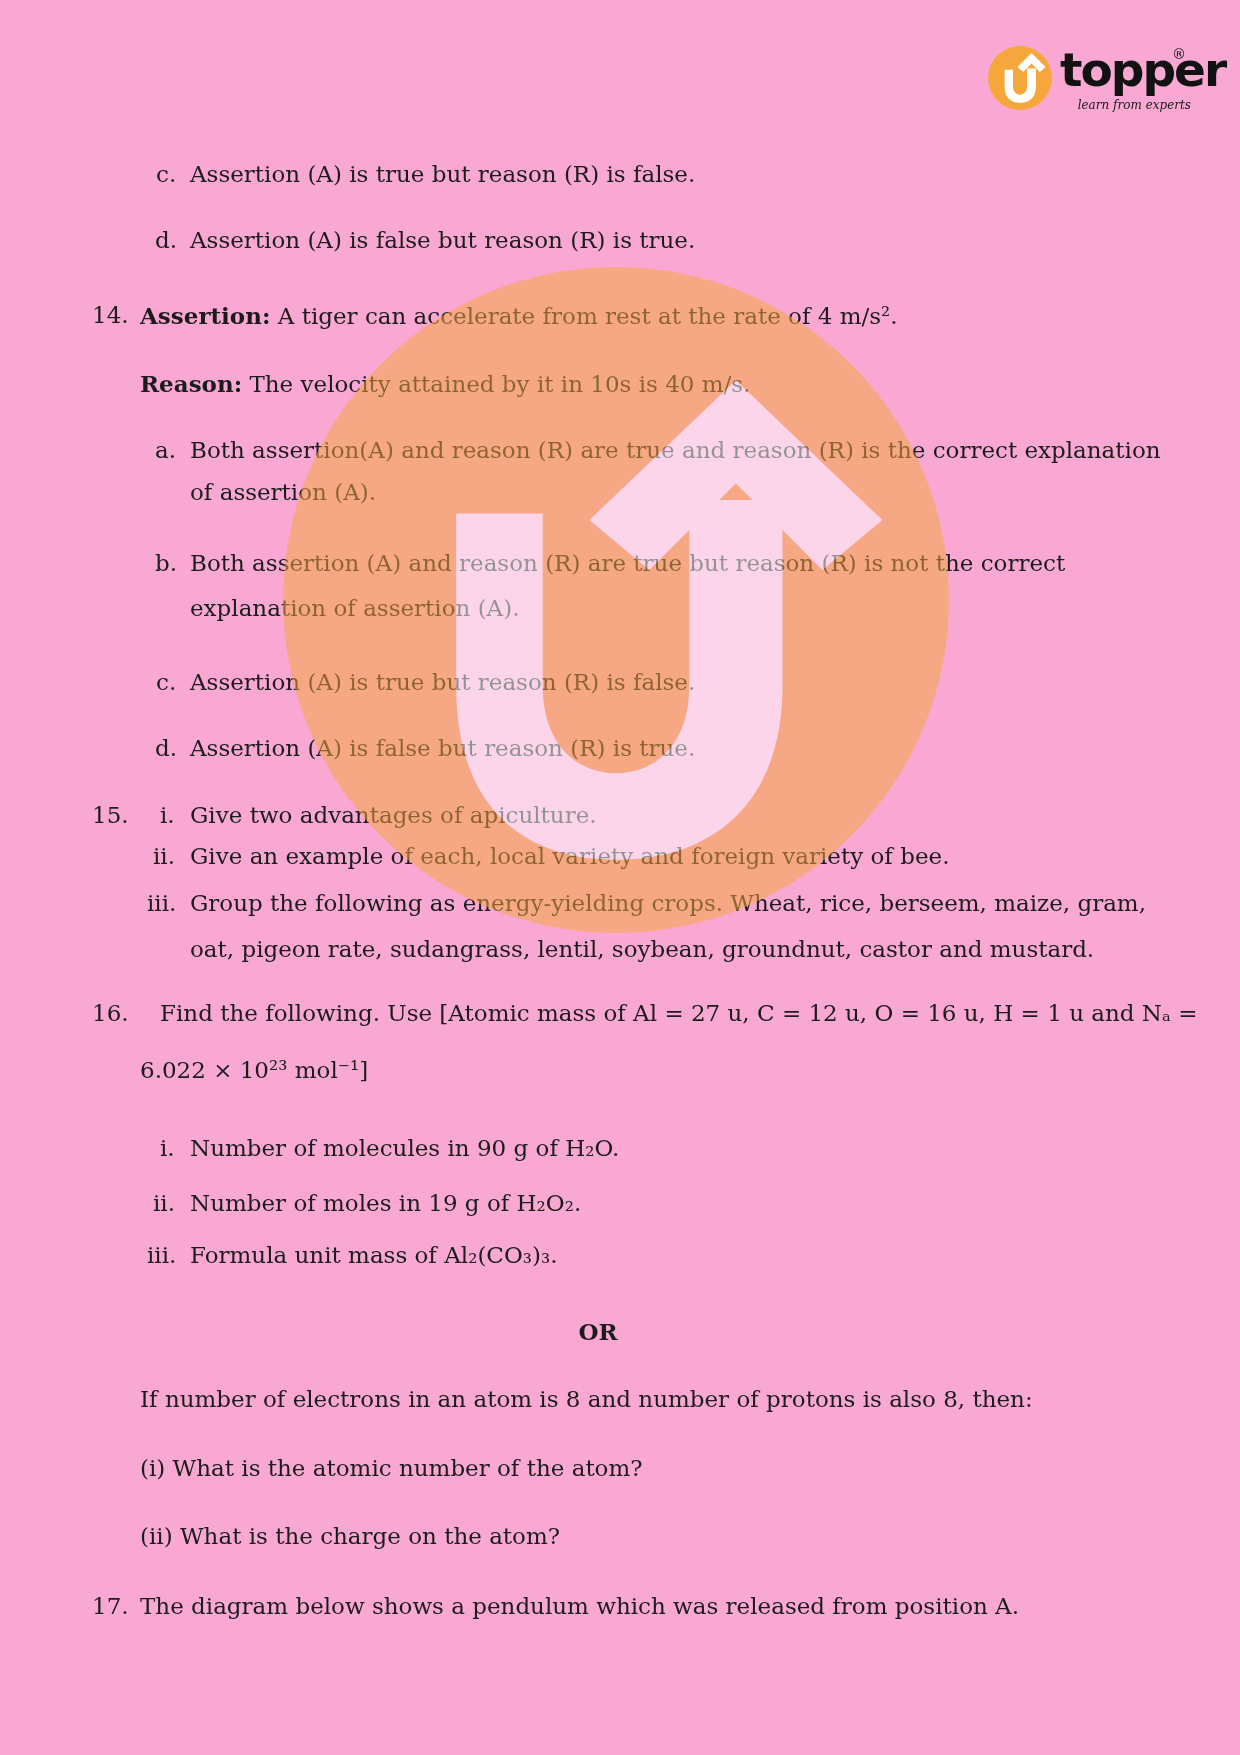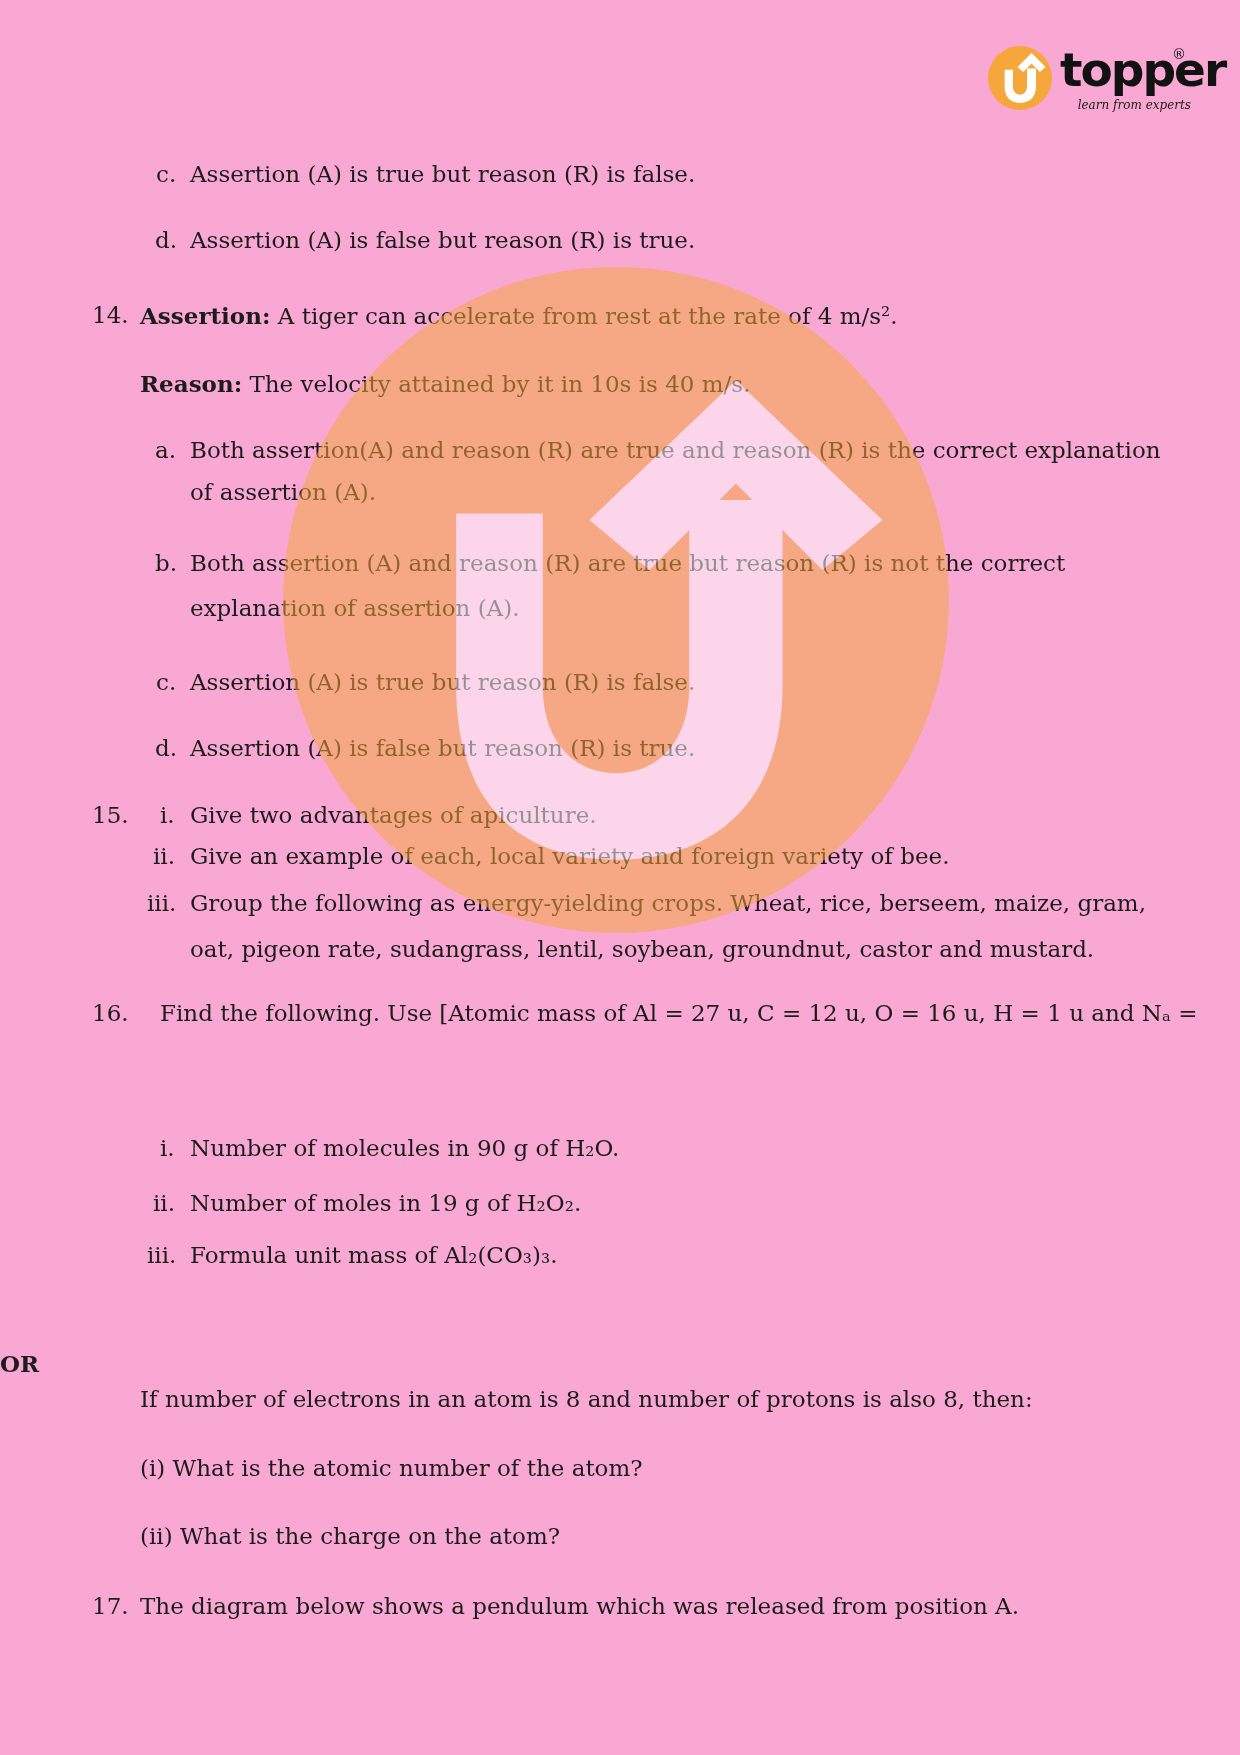--- a/index.html
+++ b/index.html
@@ -28,21 +28,21 @@
     font-style:italic;font-size:12px;color:#1a1a1a;
     font-family:"DejaVu Serif","Liberation Serif",serif;
   }
 
   
   .doc{position:absolute;inset:0;z-index:1;}
   .line{position:absolute;left:0;width:1240px;height:34px;font-size:23px;white-space:nowrap;}
   .line .marker{position:absolute;top:0;}
   .line .text{position:absolute;top:0;}
   .bold{font-weight:bold;}
-  .line.or-divider .text{left:0;width:1180px;margin-top:32px;}
+  .line.or-divider .text{left:8px;width:1180px;text-align:center;}
 
   
   .watermark{
     position:absolute;left:283px;top:267px;width:666px;height:666px;
     z-index:2;opacity:0.52;pointer-events:none;
   }
 </style>
 </head>
 <body>
 
@@ -110,20 +110,23 @@
         <span class="marker" style="left: 147px;">iii.</span>
         <span class="text" style="left: 190px;"><span>Group the following as energy-yielding crops. Wheat, rice, berseem, maize, gram,</span></span>
       </div>
       <div class="line cont" style="top: 936px;">
         <span class="text" style="left: 190px;"><span>oat, pigeon rate, sudangrass, lentil, soybean, groundnut, castor and mustard.</span></span>
       </div>
       <div class="line question" style="top: 1000px;">
         <span class="marker" style="left: 92px;">16.</span>
         <span class="text" style="left: 146px; margin-left: 14px;"><span>Find the following. Use [Atomic mass of Al = 27 u, C = 12 u, O = 16 u, H = 1 u and Nₐ =</span></span>
       </div>
+      <div class="line para" style="top: 1057px;">
+        <span class="text" style="left: 140px;"><span>6.022 × 10²³ mol⁻¹]</span></span>
+      </div>
       <div class="line sub" style="top: 1135px;">
         <span class="marker" style="left: 160px;">i.</span>
         <span class="text" style="left: 190px;"><span>Number of molecules in 90 g of H₂O.</span></span>
       </div>
       <div class="line sub" style="top: 1190px;">
         <span class="marker" style="left: 153px;">ii.</span>
         <span class="text" style="left: 190px;"><span>Number of moles in 19 g of H₂O₂.</span></span>
       </div>
       <div class="line sub" style="top: 1242px;">
         <span class="marker" style="left: 147px;">iii.</span>

